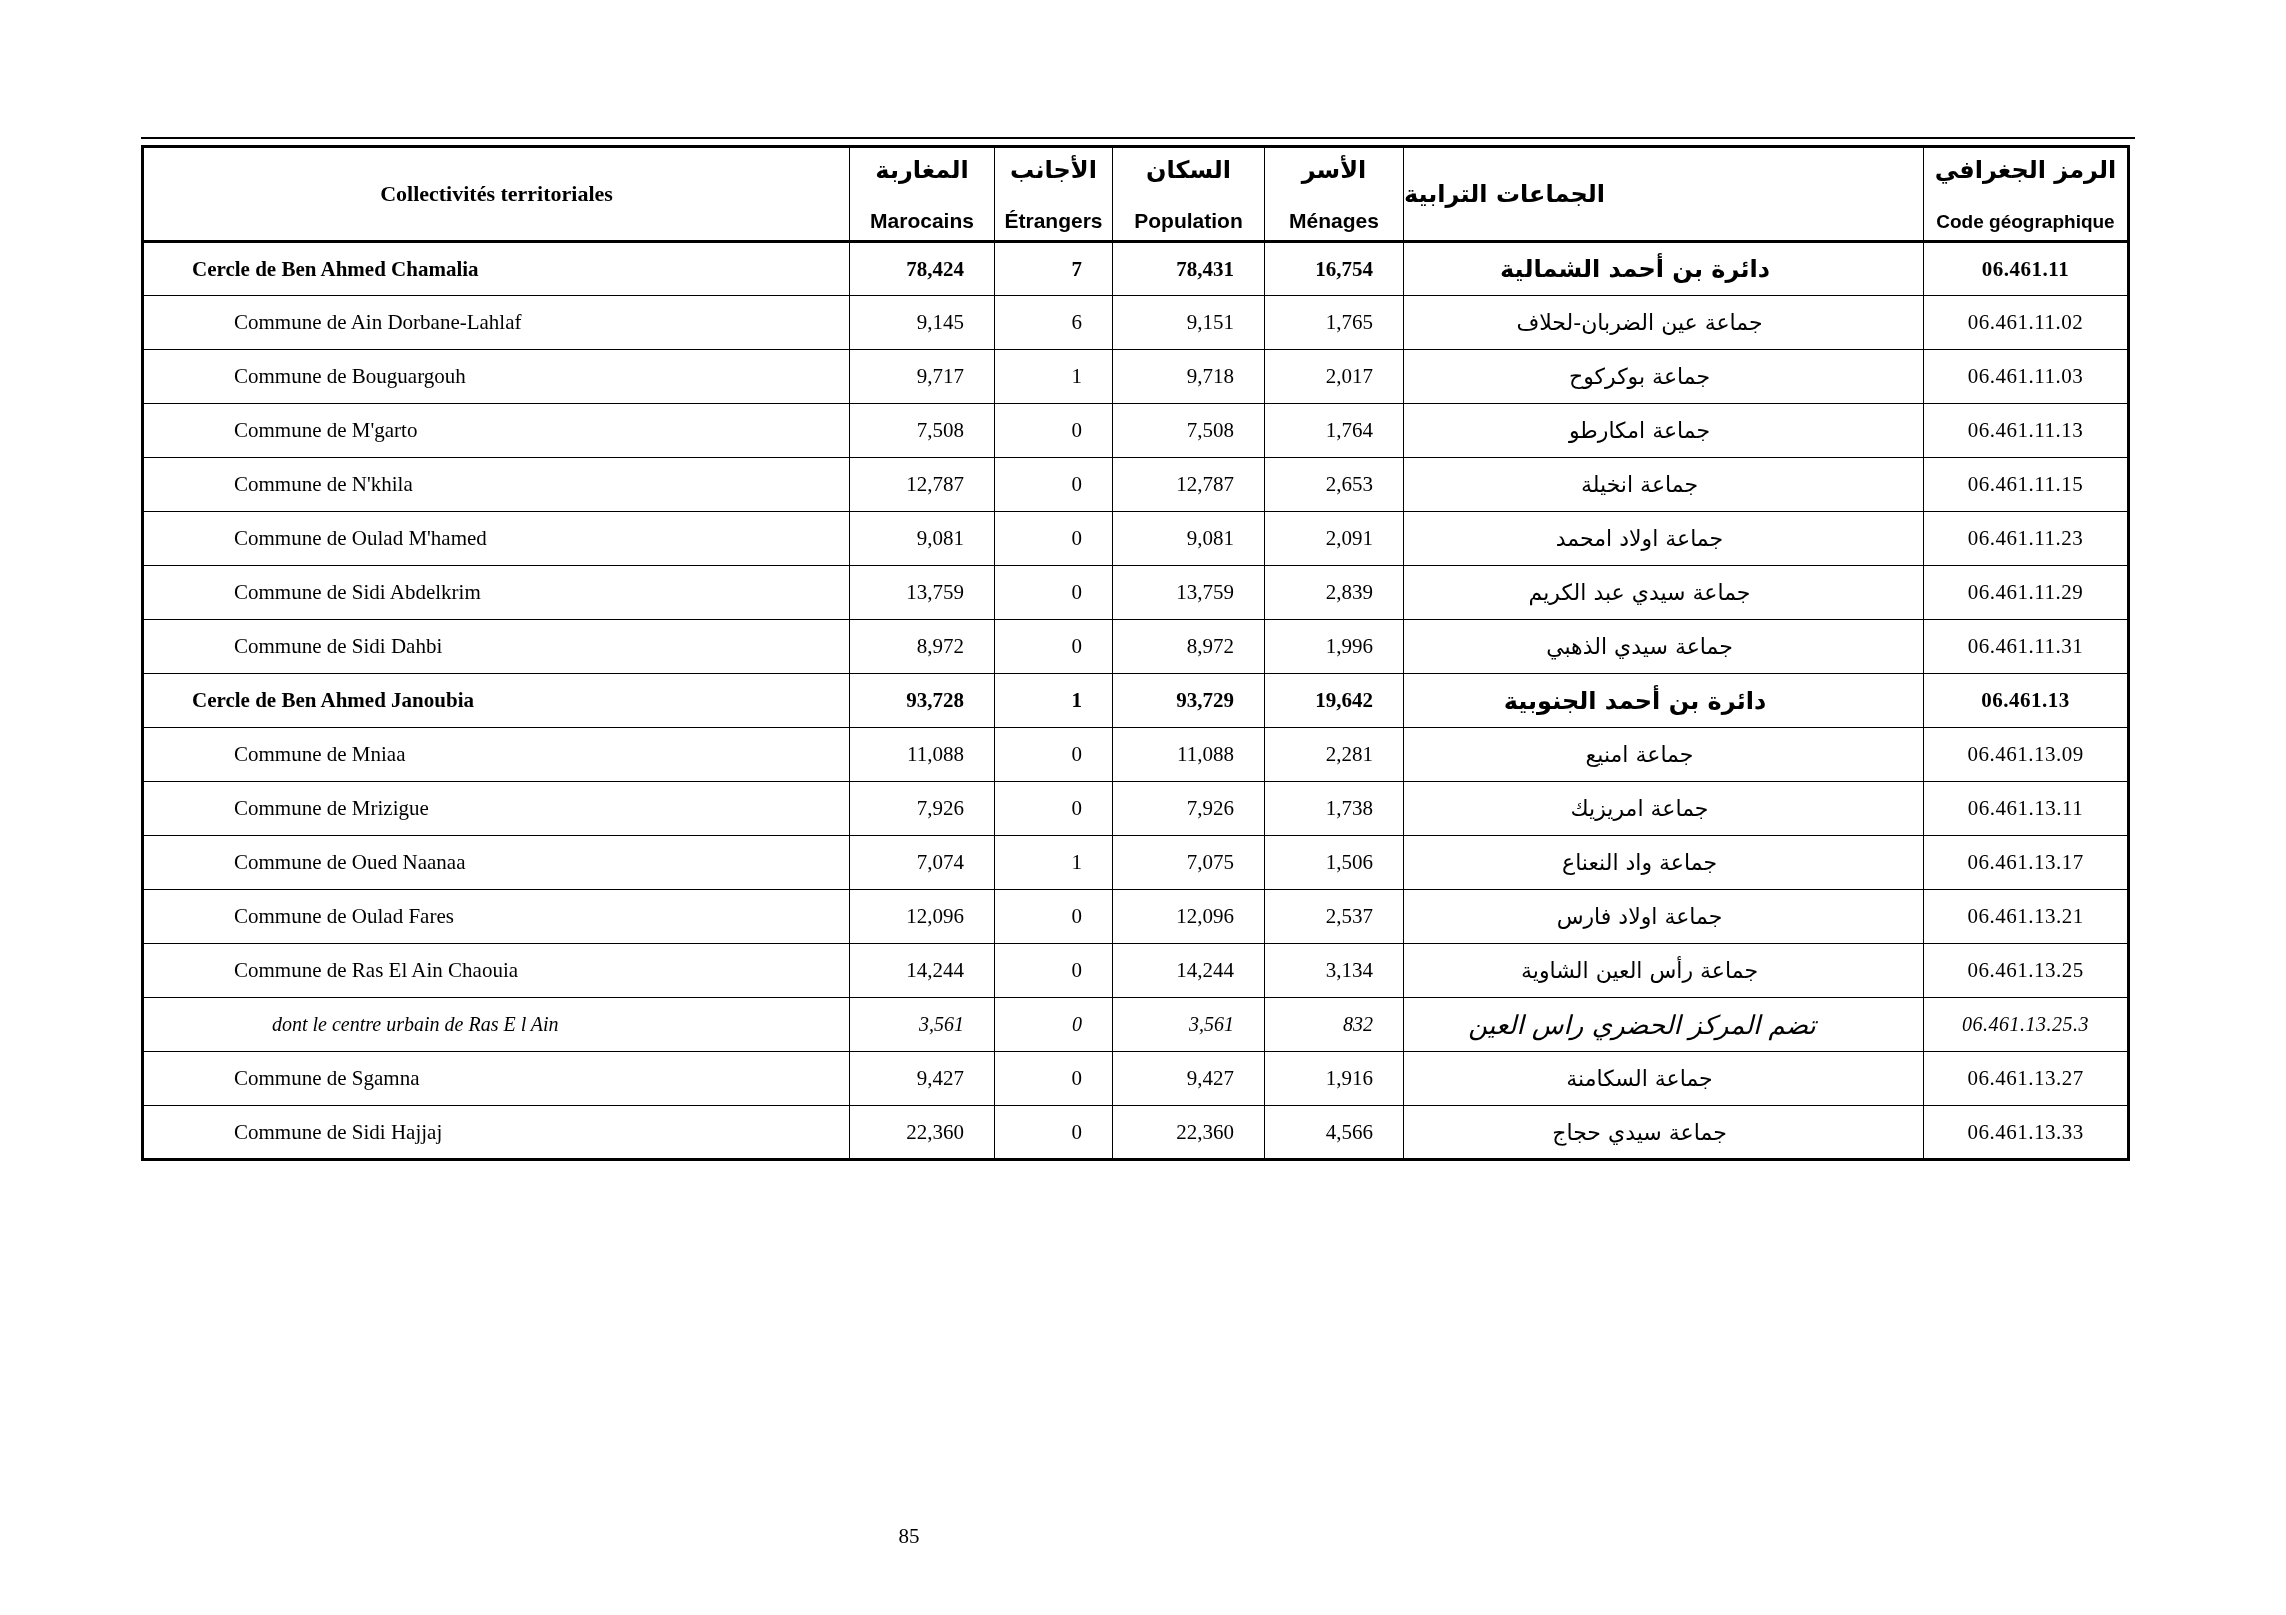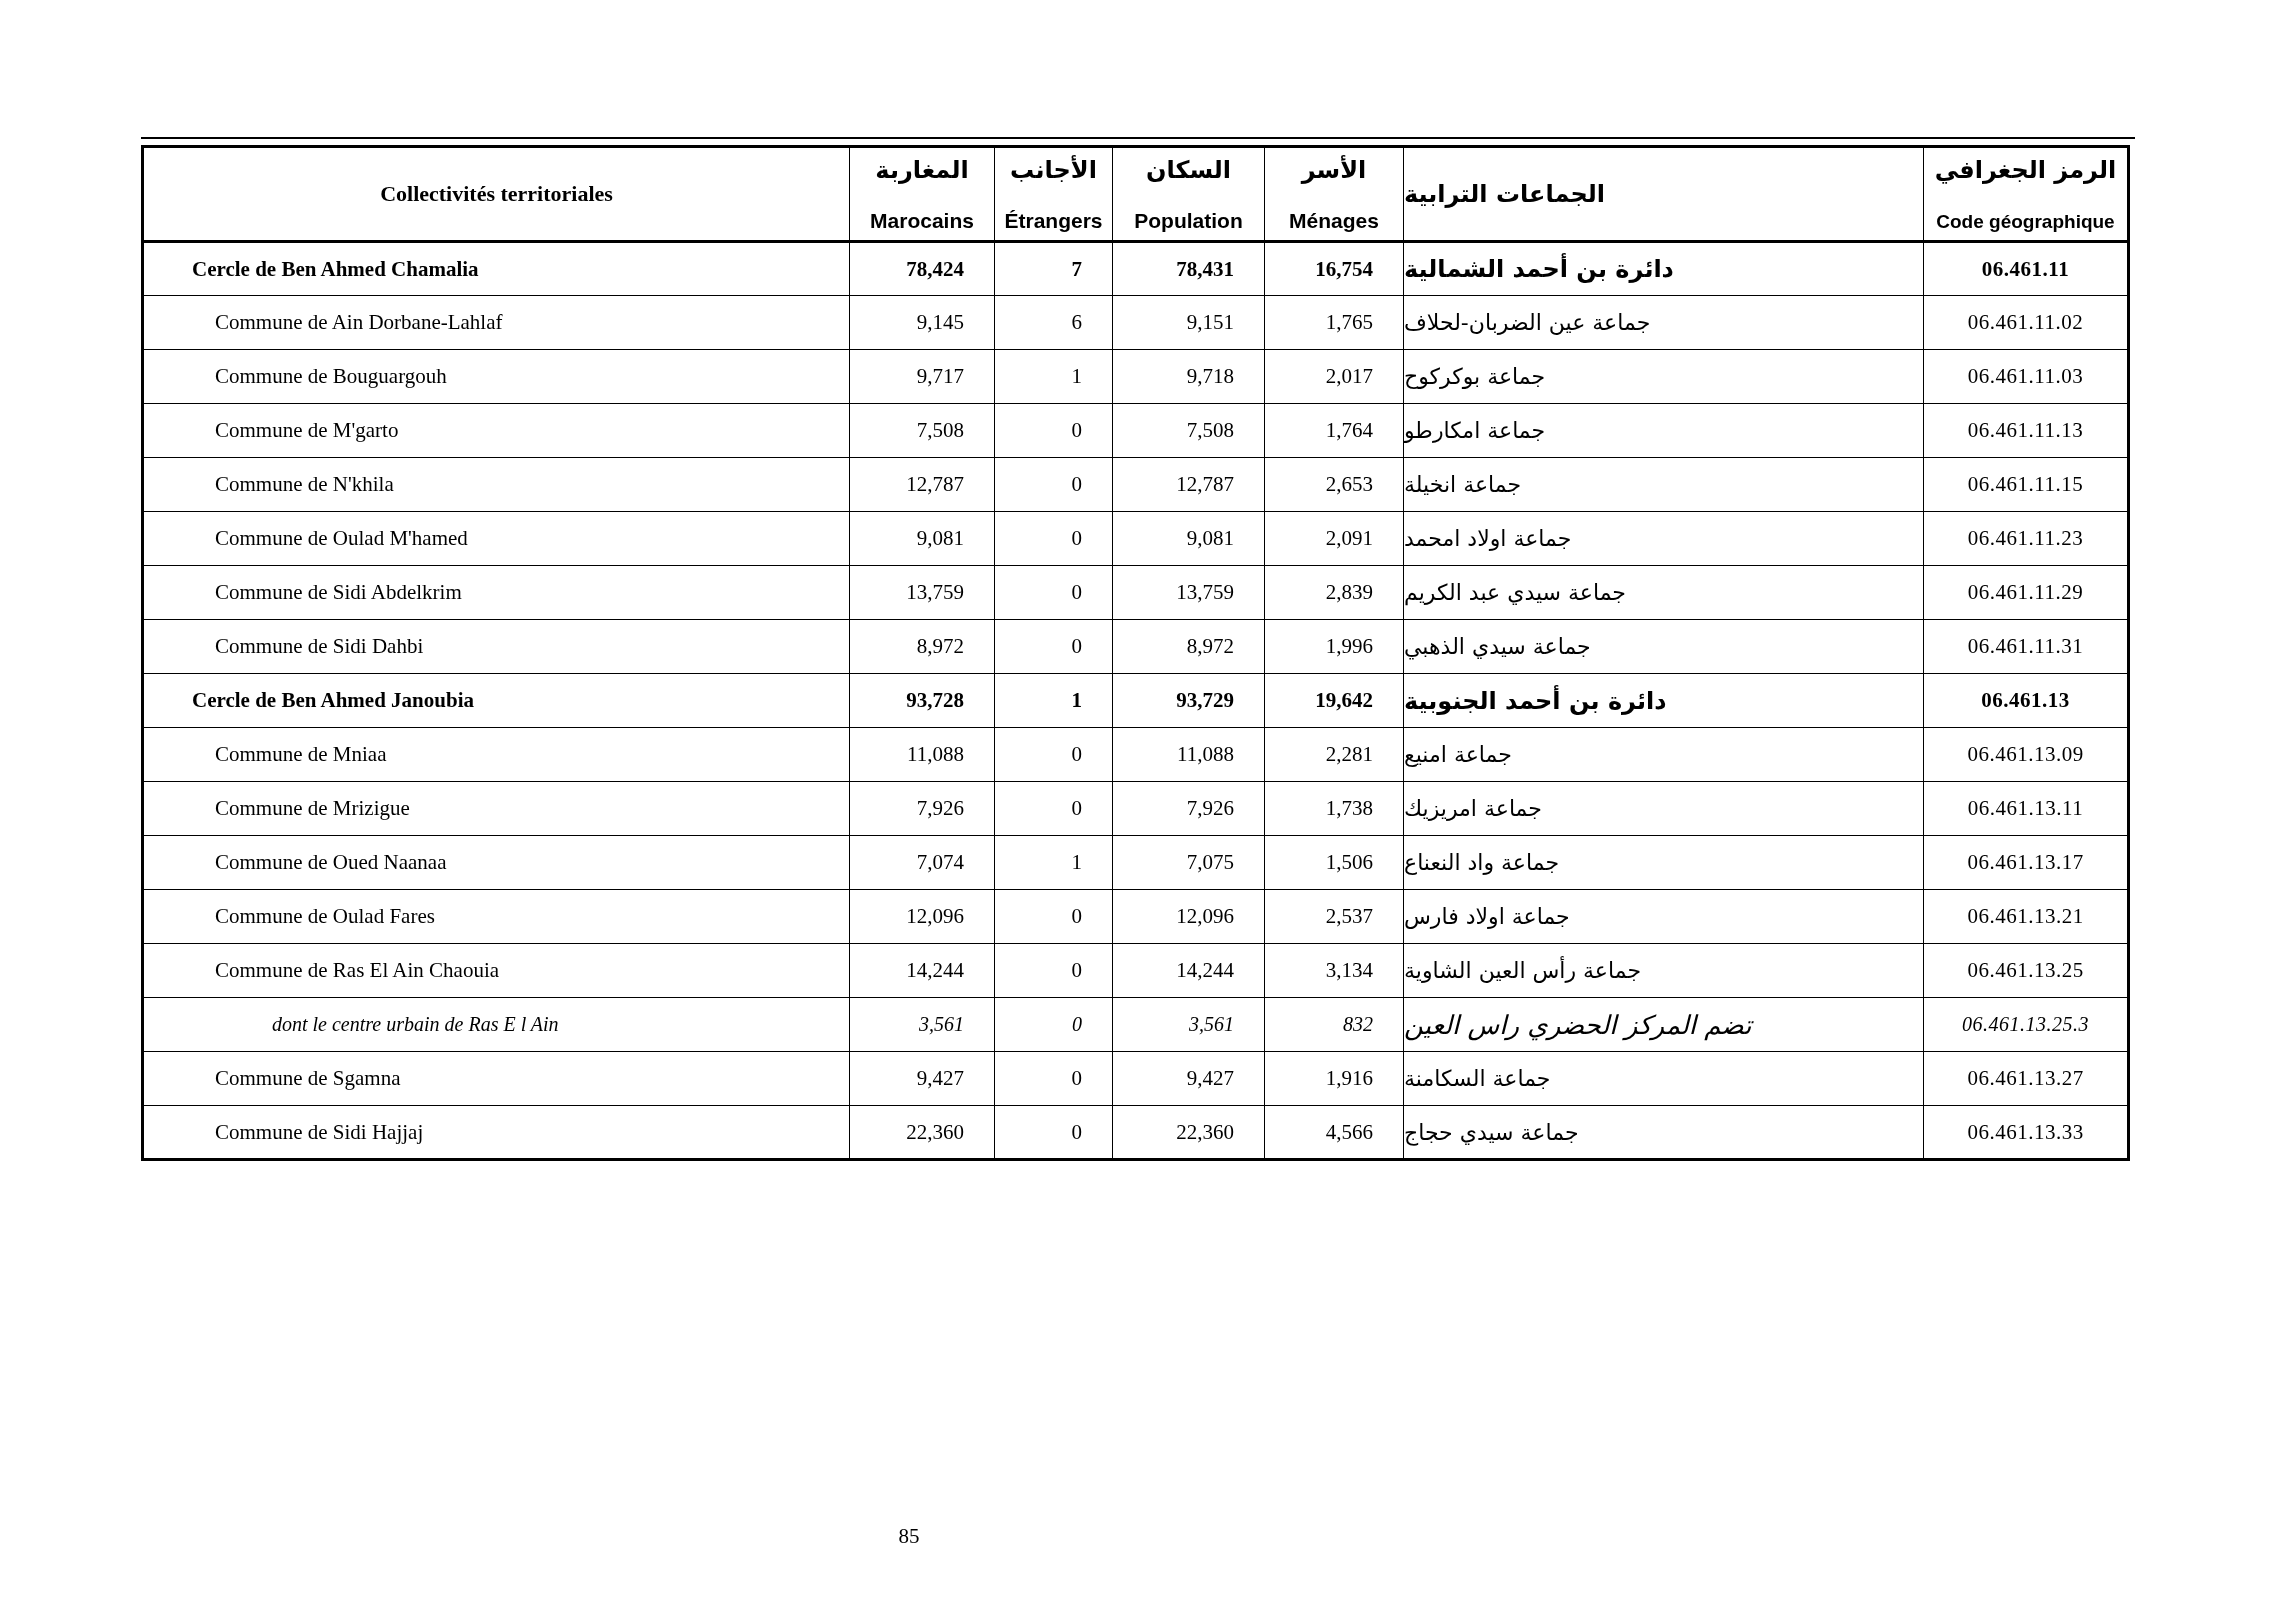--- a/index.html
+++ b/index.html
@@ -38,23 +38,23 @@
     height: 77px; padding: 7.6px 0;
   }
   .h-ar { font-family: "DejaVu Sans", sans-serif; font-size: 24px; font-weight: bold; }
   .h-fr { font-family: Liberation Sans, sans-serif; font-size: 21px; font-weight: bold; }
   .h-fr-small { font-size: 19px; }
   .h-ar-center { text-align: left; font-family: "DejaVu Sans", sans-serif; font-size: 24px; }
 
   tbody tr { height: 54px; }
   tbody td { vertical-align: middle; font-size: 21px; }
 
-  td.c1   { text-align: left; padding-left: 71px; }
+  td.c1   { text-align: left; padding-left: 90px; }
   td.num  { text-align: right; padding-right: 30px; }
-  td.ar   { text-align: left; padding-right: 48px; direction: rtl;
+  td.ar   { text-align: center; padding-right: 48px; direction: rtl;
             font-family: "DejaVu Sans", sans-serif; font-size: 22px; }
   td.code { text-align: center; letter-spacing: 0.5px; }
 
   tr.cercle td { font-weight: bold; }
   tr.cercle td.c1 { padding-left: 48px; }
   tr.cercle td.ar { font-size: 24px; padding-right: 57px; }
 
   tr.urban td { font-style: italic; font-size: 20px; }
   tr.urban td.c1 { padding-left: 128px; }
   tr.urban td.ar { font-size: 26px; padding-right: 43px; }

